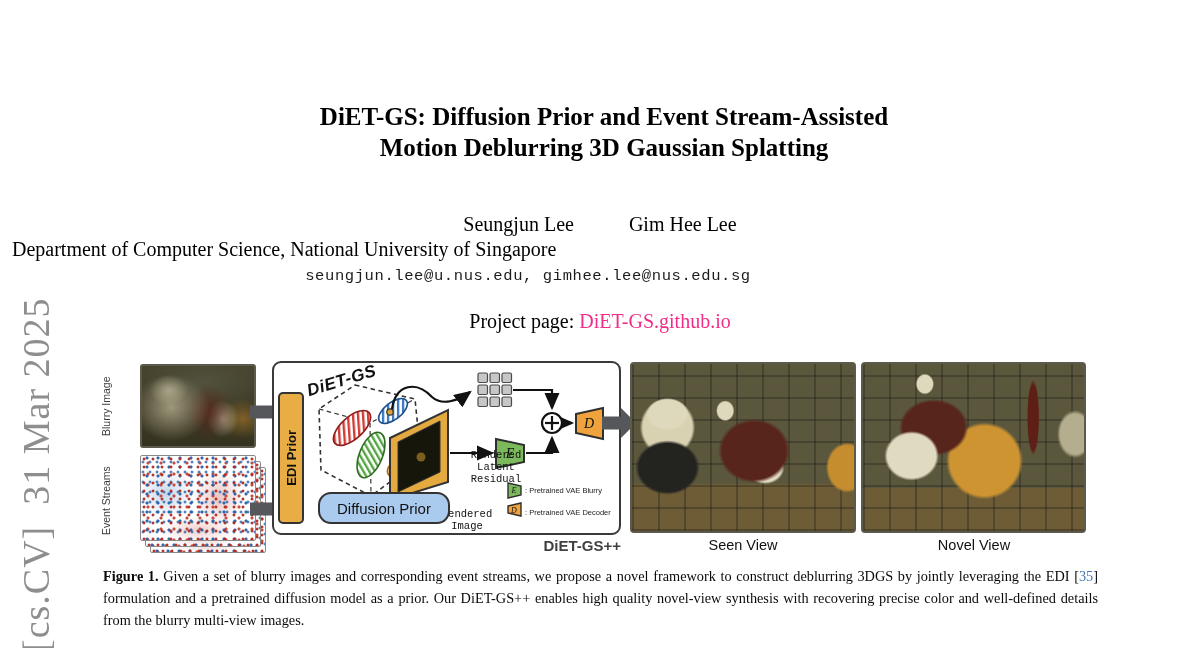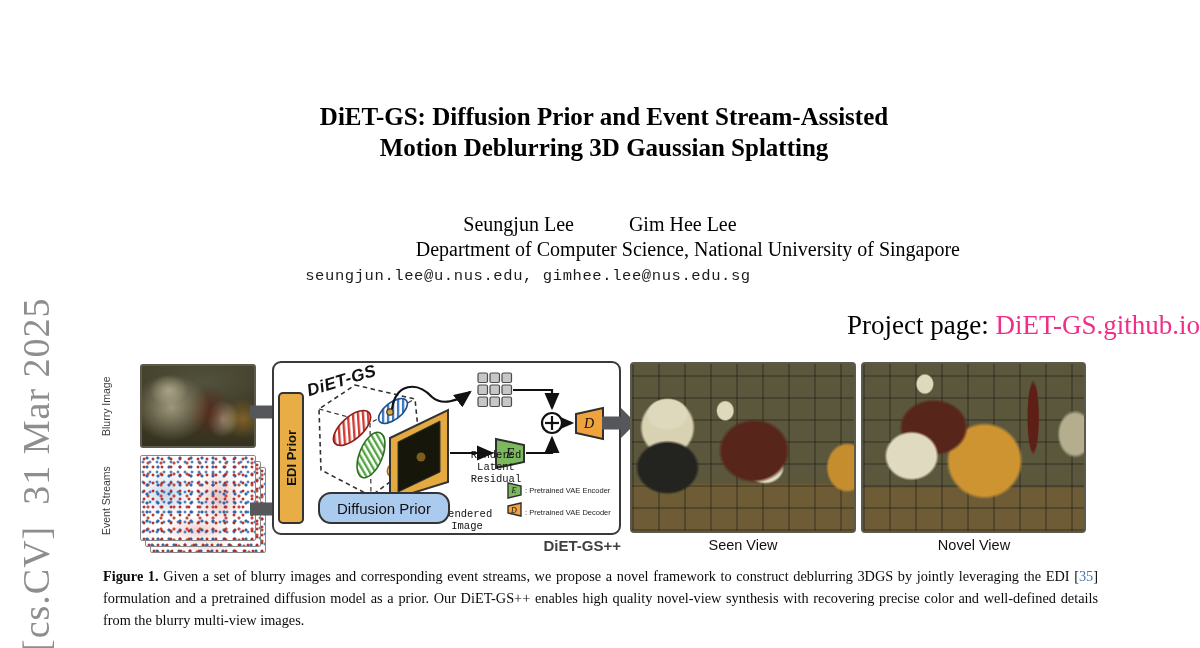--- a/index.html
+++ b/index.html
@@ -10,27 +10,27 @@
   
   .arxiv-stamp { position:absolute; left:14px; top:652px; transform:rotate(-90deg);
     transform-origin:0 0; white-space:pre; font-family:"Liberation Serif", serif;
     font-size:38px; color:#8e8e8e; letter-spacing:1px; }
 
   
   .title { position:absolute; top:101px; left:4px; width:1200px; text-align:center;
     font-size:25px; font-weight:bold; line-height:31px; color:#000; }
   .authors { position:absolute; top:213px; left:0; width:1200px; display:flex;
     justify-content:center; gap:55px; font-size:20px; color:#000; }
-  .affiliation { position:absolute; top:238px; left:0; width:960px; text-align:right;
-    font-size:20px; color:#000; }
+  .affiliation { position:absolute; top:238px; left:0; width:960px; text-align:left;
+    font-size:20px; color:#000;padding-left:12px; }
   .emails { position:absolute; top:267px; left:0; width:1056px; text-align:center;
     font-family:"Liberation Mono", monospace; font-size:15.5px; letter-spacing:0.6px;
     color:#1c1c1c; }
-  .project { position:absolute; top:310px; left:0; width:1200px; text-align:right;
-    font-size:27px; color:#000; }
+  .project { position:absolute; top:310px; left:0; width:1200px; text-align:center;
+    font-size:20px; color:#000; }
   .project a { color:#f02d87; text-decoration:none; }
 
   
   .rot-label { position:absolute; writing-mode:vertical-rl; transform:rotate(180deg);
     font-family:"Liberation Sans", sans-serif; font-size:10.5px; color:#3c3c3c;
     text-align:center; }
   .img-box { position:absolute; border:2px solid #5c5a4c; border-radius:3px; }
   .block-arrow { position:absolute; background:#56575b;
     clip-path:polygon(0% 28%, 56% 28%, 56% 0%, 100% 50%, 56% 100%, 56% 72%, 0% 72%); }
 
@@ -236,21 +236,21 @@
     <div>Rendered</div>
     <div>Latent Residual</div>
   </div>
   <div class="small-note" style="left:436px; top:468px; width:62px;">
     <div>Rendered</div>
     <div>Image</div>
   </div>
   <div class="diffusion-box">
     <span>Diffusion Prior</span>
   </div>
-  <div class="legend-text" style="left:525px; top:486px;">: Pretrained VAE Encoder</div>
+  <div class="legend-text" style="left:525px; top:486px;">: Pretrained VAE Blurry</div>
   <div class="legend-text" style="left:525px; top:508px;">: Pretrained VAE Decoder</div>
   <div class="pipe-label">DiET-GS++</div>
 
   <div class="block-arrow" style="left:602px; top:408px; width:34px; height:30px;"></div>
 
   <div class="img-box seen-bg" style="left:630px; top:362px; width:226px; height:171px; border-radius:4px;"></div>
   <div class="img-box novel-bg" style="left:861px; top:362px; width:225px; height:171px; border-radius:4px;"></div>
   <div class="view-label" style="left:861px;">Novel View</div>
   <div class="view-label" style="left:630px;">Seen View</div>
 

